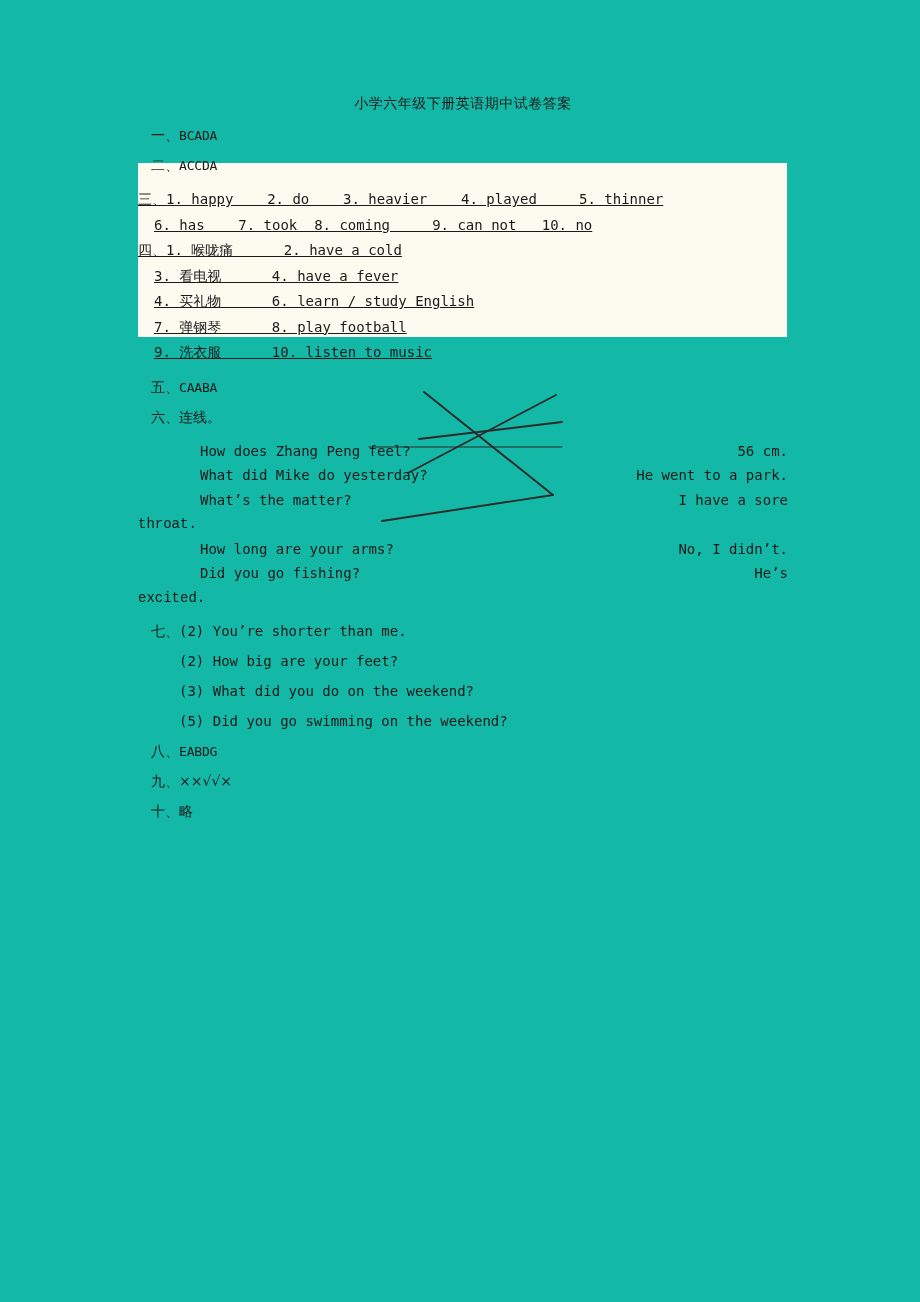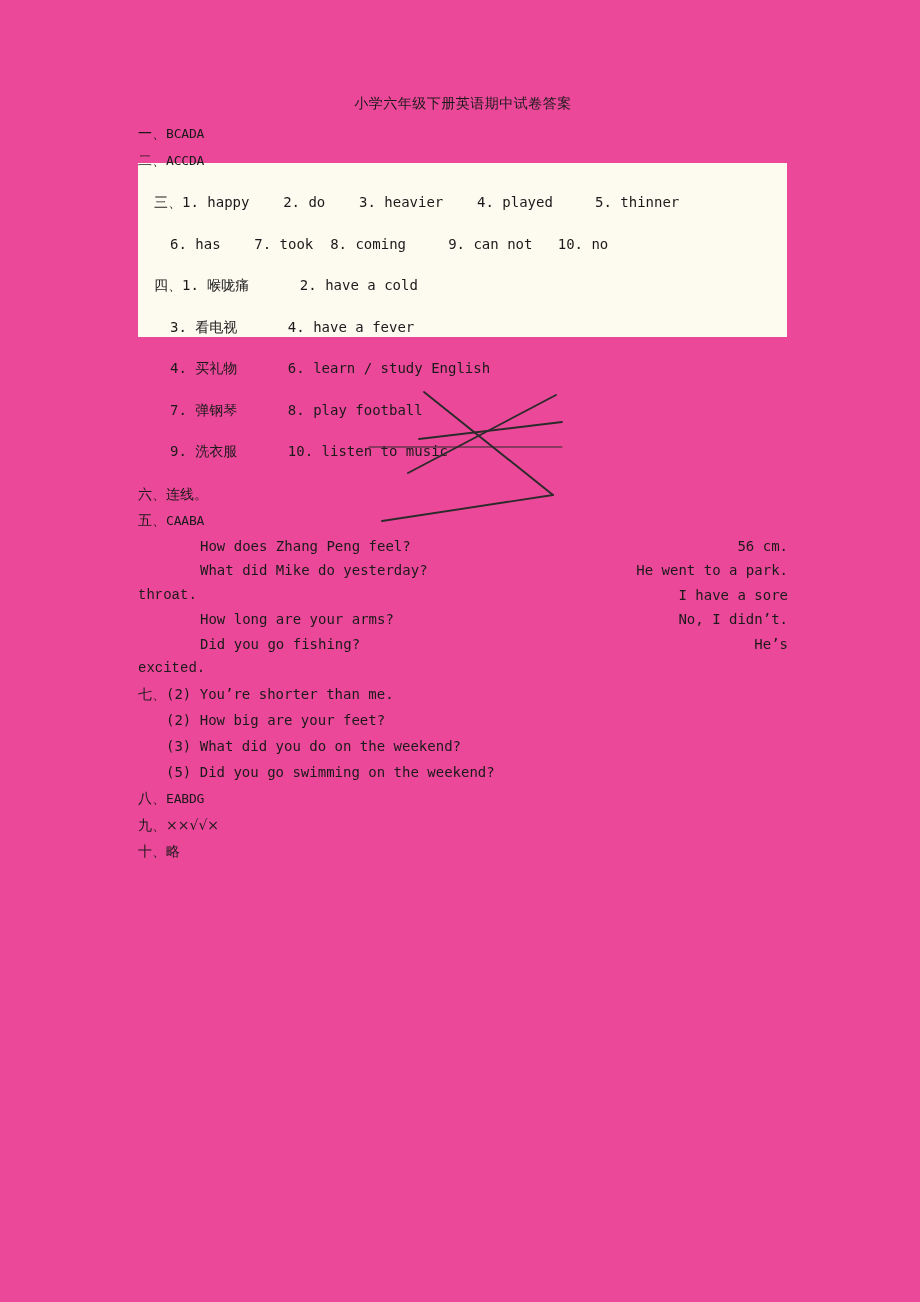--- a/index.html
+++ b/index.html
@@ -16,21 +16,21 @@
     color: #1a1a1a;
     overflow: hidden;
   }
 
   
   #page {
     position: absolute;
     left: 0; top: 0;
     width: 920px;
     height: 1302px;
-    background: #ec4899;
+    background: #14b8a6;
   }
 
   
   #shade-band {
     position: absolute;
     left: 138px;
     top: 163px;
     width: 649px;
     height: 174px;
     background-color: #fdfaf0;
@@ -56,23 +56,23 @@
     font-family: "DejaVu Sans", "Liberation Sans", sans-serif;
     font-size: 15px;
     line-height: 22px;
     margin: 0 0 6px 0;
     letter-spacing: 0.5px;
     font-weight: normal;
   }
 
   .ans-line {
     font-size: 15px;
-    line-height: 26px;
-    white-space: pre;
-    margin: 0;
+    line-height: 17px;
+    white-space: pre;
+    margin: 13px;
   }
 
   .cn {
     font-family: "DejaVu Sans", "Liberation Sans", sans-serif;
     font-size: 14px;
   }
   .mono {
     font-family: "DejaVu Sans Mono", "Liberation Mono", monospace;
     font-size: 14px;
   }
@@ -85,21 +85,22 @@
   .sect-num {
     font-family: "DejaVu Sans", "Liberation Sans", sans-serif;
     font-size: 14px;
   }
 
   
   .grid-line {
     font-size: 14px;
     line-height: 24.5px;
     white-space: pre;
-    margin: 16px;
+    margin: 0;
+    text-decoration: underline;
   }
 
   
   #match-block {
     position: relative;
     margin: 0;
   }
   .match-row {
     position: relative;
     line-height: 24.5px;
@@ -148,31 +149,31 @@
 
     <div class="grid-line"><span class="sect-num">三、</span><span class="mono">1. happy    2. do    3. heavier    4. played     5. thinner</span></div>
     <div class="grid-line indent2"><span class="mono">6. has    7. took  8. coming     9. can not   10. no</span></div>
 
     <div class="grid-line"><span class="sect-num">四、</span><span class="mono">1. 喉咙痛      2. have a cold</span></div>
     <div class="grid-line indent2"><span class="mono">3. 看电视      4. have a fever</span></div>
     <div class="grid-line indent2"><span class="mono">4. 买礼物      6. learn / study English</span></div>
     <div class="grid-line indent2"><span class="mono">7. 弹钢琴      8. play football</span></div>
     <div class="grid-line indent2"><span class="mono">9. 洗衣服      10. listen to music</span></div>
 
+    <div class="ans-line"><span class="sect-num">五、</span><span class="mono-sm">CAABA</span></div>
+
     <div class="ans-line"><span class="sect-num">六、</span><span class="cn">连线。</span></div>
 
-    <div class="ans-line"><span class="sect-num">五、</span><span class="mono-sm">CAABA</span></div>
-
     <div id="match-block">
 
       <div class="match-row"><span class="mono m-right">56 cm.</span><span class="mono m-left">How does Zhang Peng feel?</span></div>
 
       <div class="match-row"><span class="mono m-right">He went to a park.</span><span class="mono m-left">What did Mike do yesterday?</span></div>
 
-      <div class="match-row"><span class="mono m-right">I have a sore</span></div>
+      <div class="match-row"><span class="mono m-right">I have a sore</span><span class="mono m-left">What’s the matter?</span></div>
 
       <div class="wrap-tail mono">throat.</div>
 
       <div class="match-row"><span class="mono m-right">No, I didn’t.</span><span class="mono m-left">How long are your arms?</span></div>
 
       <div class="match-row"><span class="mono m-right">He’s</span><span class="mono m-left">Did you go fishing?</span></div>
 
       <div class="wrap-tail mono">excited.</div>
     </div>
 

